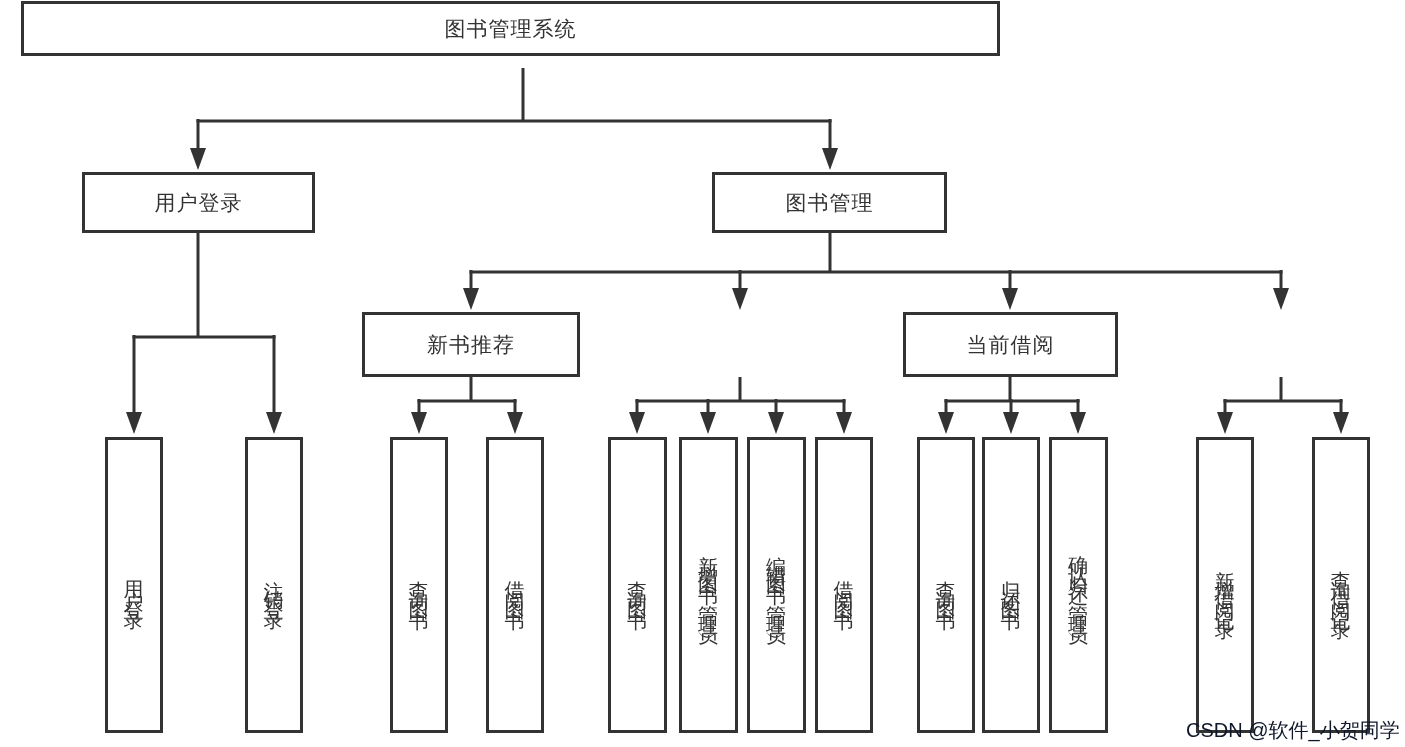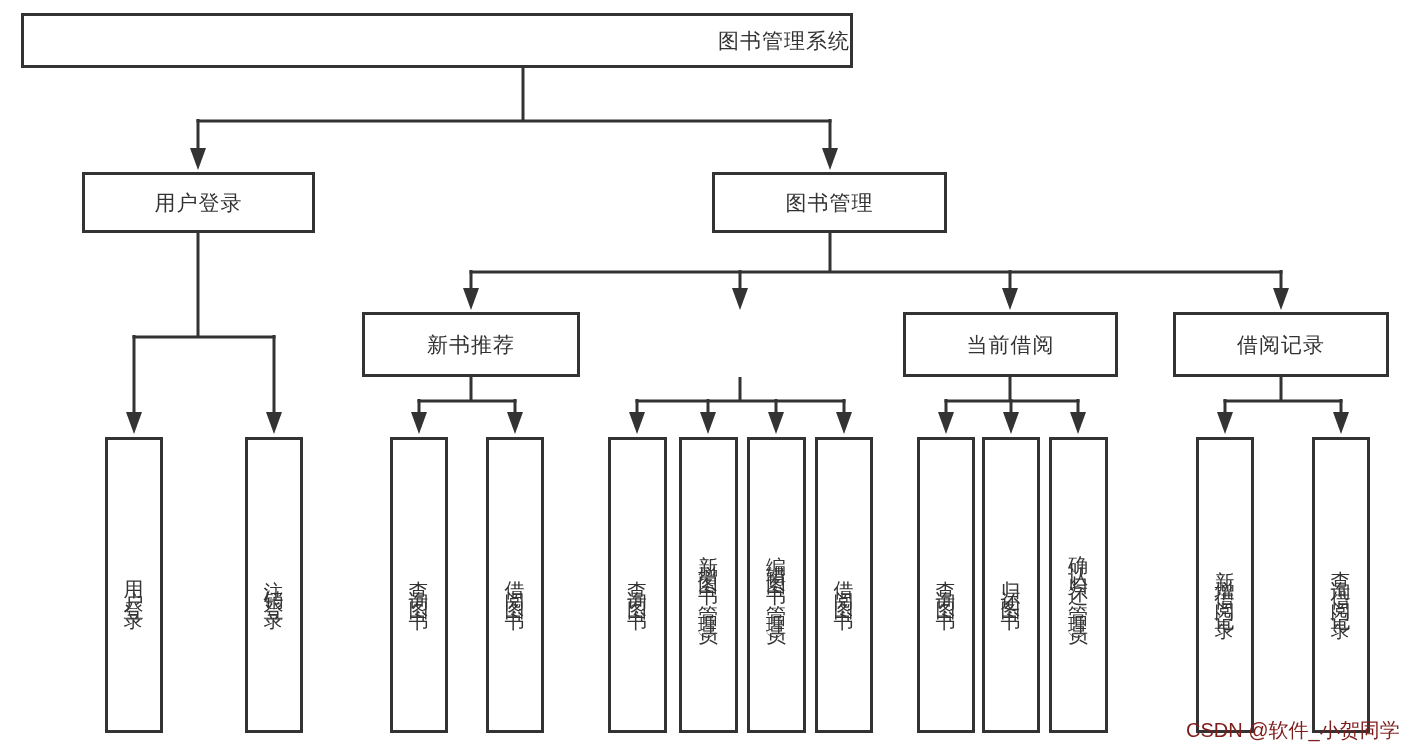--- a/index.html
+++ b/index.html
@@ -36,21 +36,21 @@
   }
   .leaf .v-label {
     writing-mode: vertical-rl;
     text-orientation: mixed;
     font-size: 20px;
     letter-spacing: 10px;
     line-height: 1;
     white-space: nowrap;
   }
   
-  .n-root   { left: 21px;  top: 13px;  width: 832px; height: 55px; justify-content: flex-end; }
+  .n-root   { left: 21px;  top: 1px;  width: 979px; height: 55px; }
   
   .n-login  { left: 82px;  top: 172px; width: 233px;  height: 61px; }
   .n-mgmt   { left: 712px; top: 172px; width: 235px;  height: 61px; }
   
   .n-l3     { top: 312px; height: 65px; }
   .n-newrec { left: 362px;  width: 218px; }
   .n-borrow { left: 632px;  width: 216px; }
   .n-curr   { left: 903px;  width: 215px; }
   .n-rec    { left: 1173px; width: 216px; }
   
@@ -66,21 +66,21 @@
   .n-d1 { left: 917px; }
   .n-d2 { left: 982px; }
   .n-d3 { left: 1049px; width: 59px; }
   .n-e1 { left: 1196px; }
   .n-e2 { left: 1312px; }
   .watermark {
     position: absolute;
     left: 1186px;
     top: 717px;
     font-size: 20px;
-    color: #7f1d1d;
+    color: #0f172a;
     white-space: nowrap;
     z-index: 3;
   }
 </style>
 </head>
 <body>
 
 <div class="canvas">
 
   <svg class="connectors" viewBox="0 0 1405 747" xmlns="http://www.w3.org/2000/svg">
@@ -159,23 +159,20 @@
   <div class="node n-l3 n-newrec">
     <span class="h-label">新书推荐</span>
   </div>
 
   <div class="node n-mgmt">
     <span class="h-label">图书管理</span>
   </div>
   <div class="node n-l3 n-curr">
     <span class="h-label">当前借阅</span>
   </div>
-  <div class="node n-l3 n-rec">
-    <span class="h-label">借阅记录</span>
-  </div>
 
   <div class="node leaf n-a1">
     <span class="v-label">用户登录</span>
   </div>
   <div class="node leaf n-a2">
     <span class="v-label">注销登录</span>
   </div>
 
   <div class="node leaf n-b1">
     <span class="v-label">查询图书</span>

